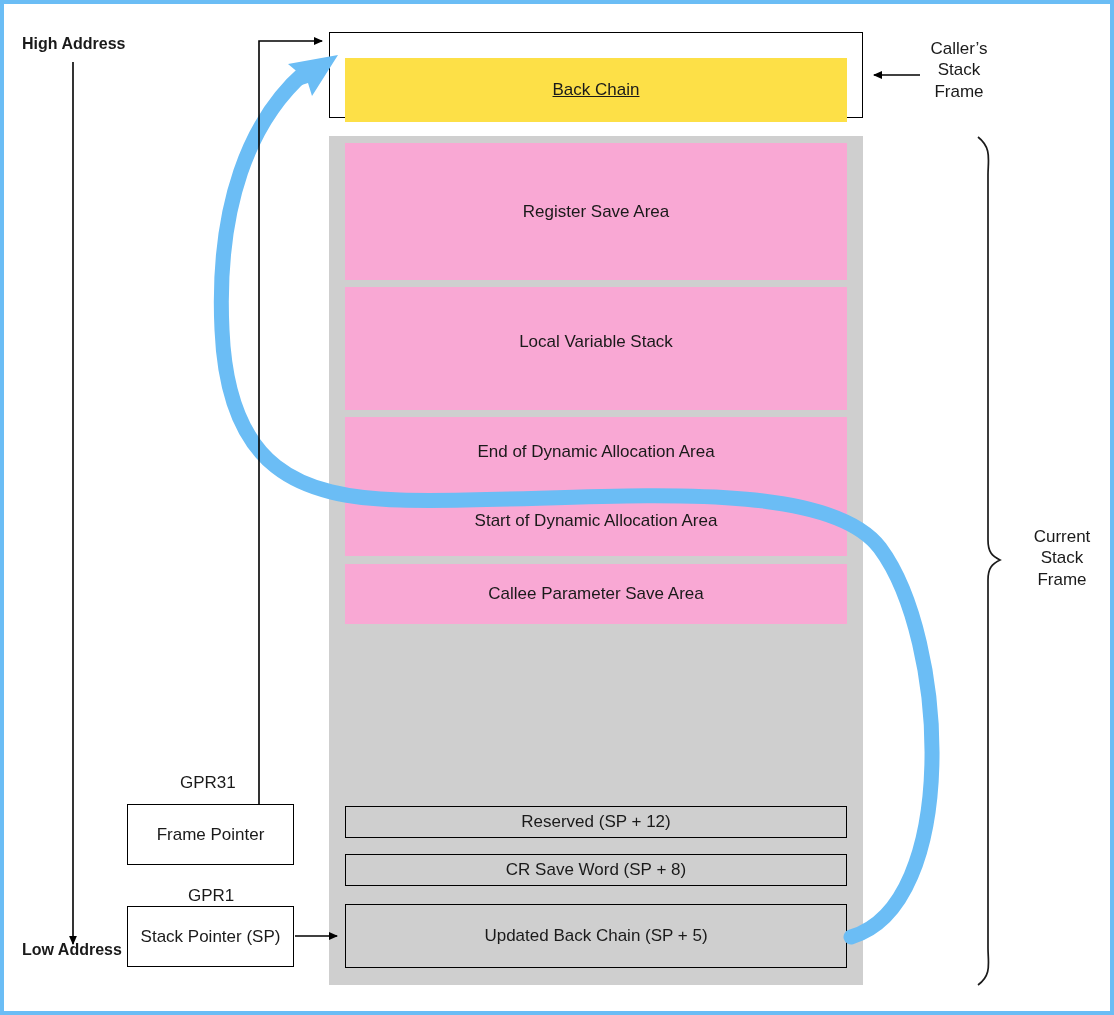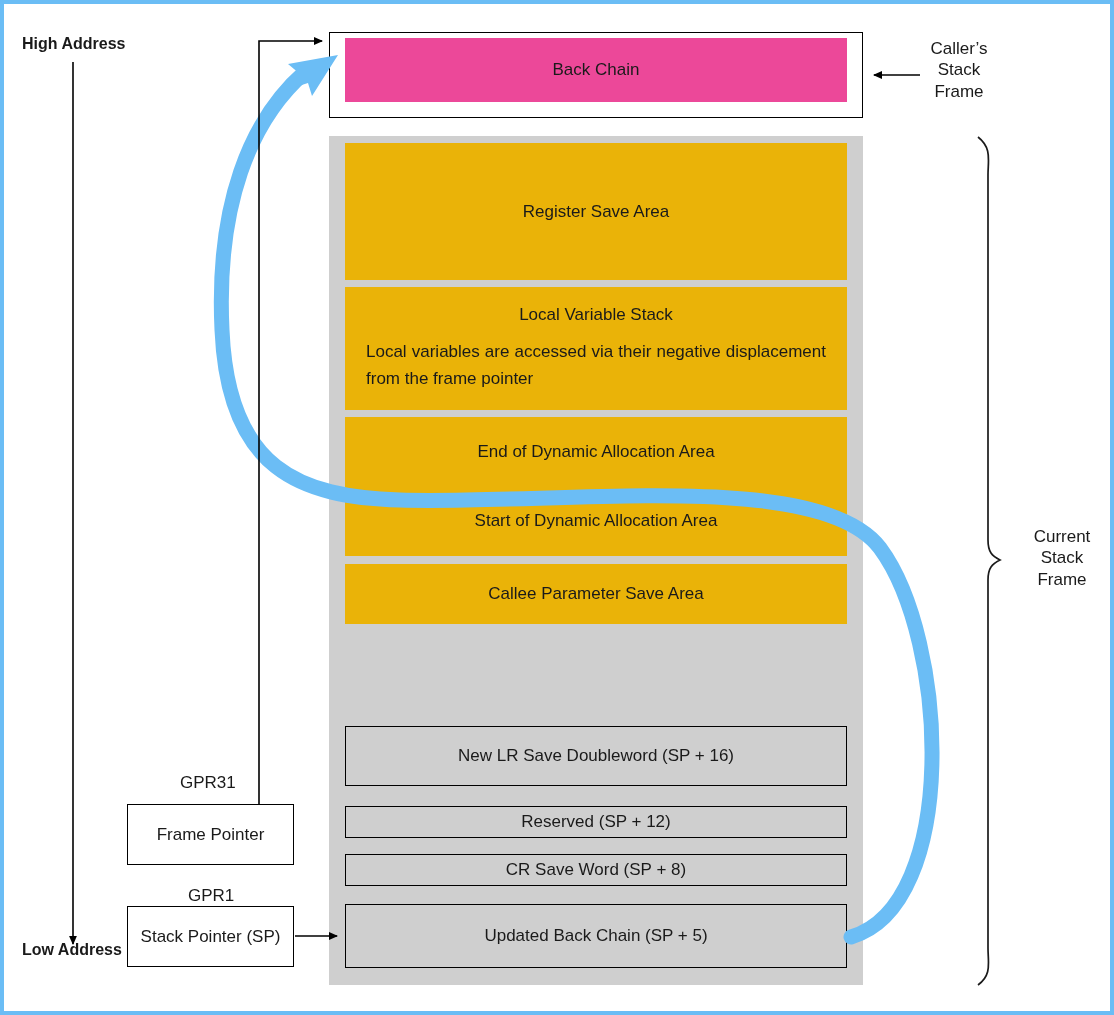--- a/index.html
+++ b/index.html
@@ -52,29 +52,30 @@
     top: 32px;
     width: 534px;
     height: 86px;
     box-sizing: border-box;
     border: 1.5px solid #000;
     background: #ffffff;
   }
   #back-chain-cell {
     position: absolute;
     left: 345px;
-    top: 38px;
+    top: 58px;
     width: 502px;
     height: 64px;
-    background: #ec4899;
-    display: flex;
-    align-items: center;
-    justify-content: center;
-    font-size: 17px;
-    color: #1a1a1a;
+    background: #fde047;
+    display: flex;
+    align-items: center;
+    justify-content: center;
+    font-size: 17px;
+    color: #1a1a1a;
+    text-decoration: underline;
   }
 
   
   #current-frame {
     position: absolute;
     left: 329px;
     top: 136px;
     width: 534px;
     height: 849px;
     background: #CFCFCF;
@@ -85,21 +86,21 @@
     width: 502px;
     box-sizing: border-box;
     display: flex;
     flex-direction: column;
     align-items: center;
     justify-content: center;
     font-size: 17px;
     color: #1a1a1a;
     text-align: center;
   }
-  .cell.white  { background: #eab308; border: none; }
+  .cell.white  { background: #f9a8d4; border: none; }
   .cell.grayb  { background: #CFCFCF; border: 1.5px solid #000; }
 
   .lvs-title { margin-bottom: 14px; }
   .lvs-body {
     width: 460px;
     text-align: justify;
     text-align-last: left;
     font-size: 17px;
     line-height: 1.55;
   }
@@ -208,32 +209,30 @@
     <div>Stack</div>
     <div>Frame</div>
   </div>
 
   <div id="current-frame">
 
     <div class="cell white" style="top:7px; height:137px;">Register Save Area</div>
 
     <div class="cell white" style="top:151px; height:123px;">
       <div class="lvs-title">Local Variable Stack</div>
-      <div class="lvs-body">Local variables are accessed via their negative displacement from the frame pointer</div>
     </div>
 
     <div class="cell white" style="top:428px; height:60px;">Callee Parameter Save Area</div>
 
     <div class="cell white" style="top:281px; height:139px; display:block;">
       <div class="dyn-top">End of Dynamic Allocation Area</div>
       <div class="dyn-bot">Start of Dynamic Allocation Area</div>
     </div>
 
 
-    <div class="cell grayb" style="top:590px; height:60px;">New LR Save Doubleword (SP + 16)</div>
 
     <div class="cell grayb" style="top:670px; height:32px;">Reserved (SP + 12)</div>
 
     <div class="cell grayb" style="top:718px; height:32px;">CR Save Word (SP + 8)</div>
 
     <div class="cell grayb" style="top:768px; height:64px;">Updated Back Chain (SP + 5)</div>
   </div>
 
   <div class="lbl lbl-center" style="left:1018px; top:526px; width:88px; text-align:center;">
     <div>Current</div>

